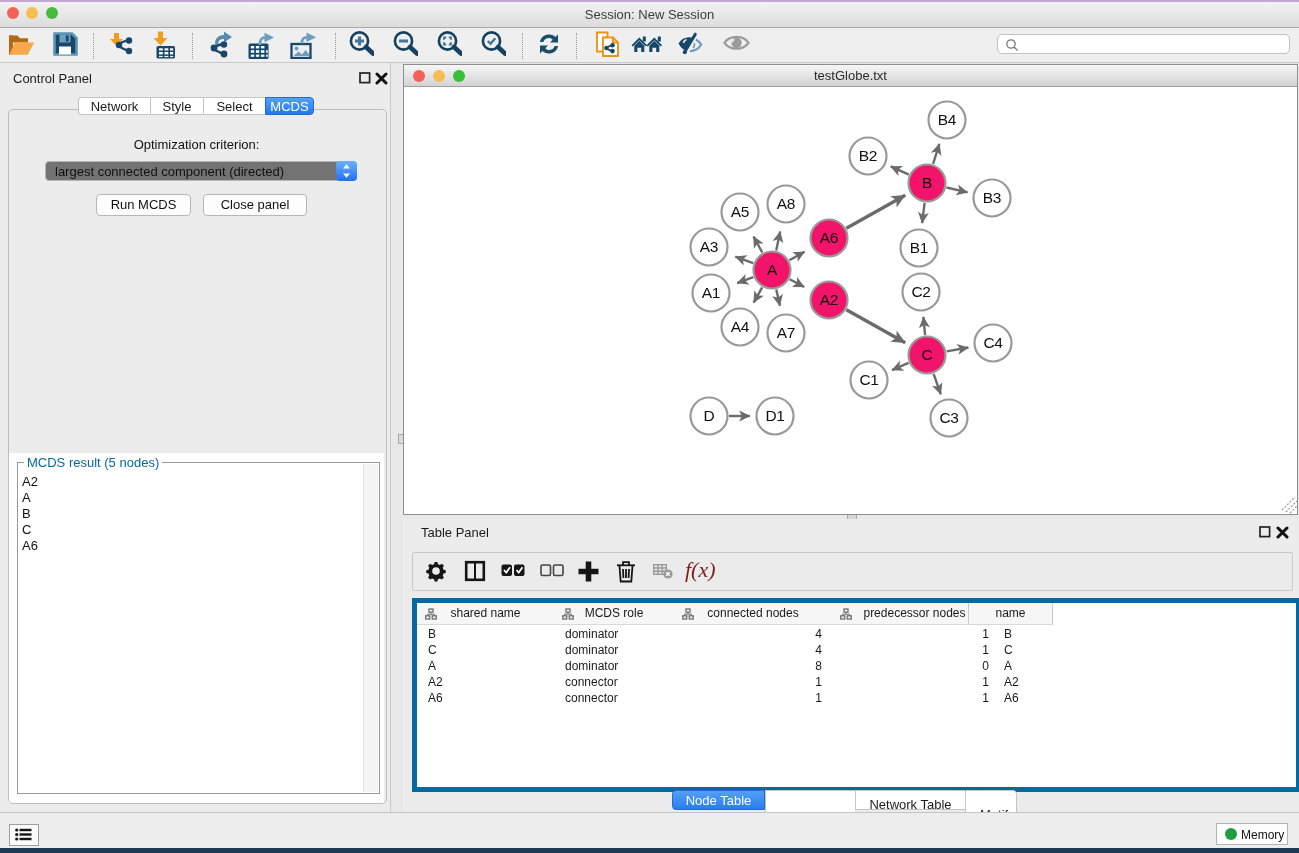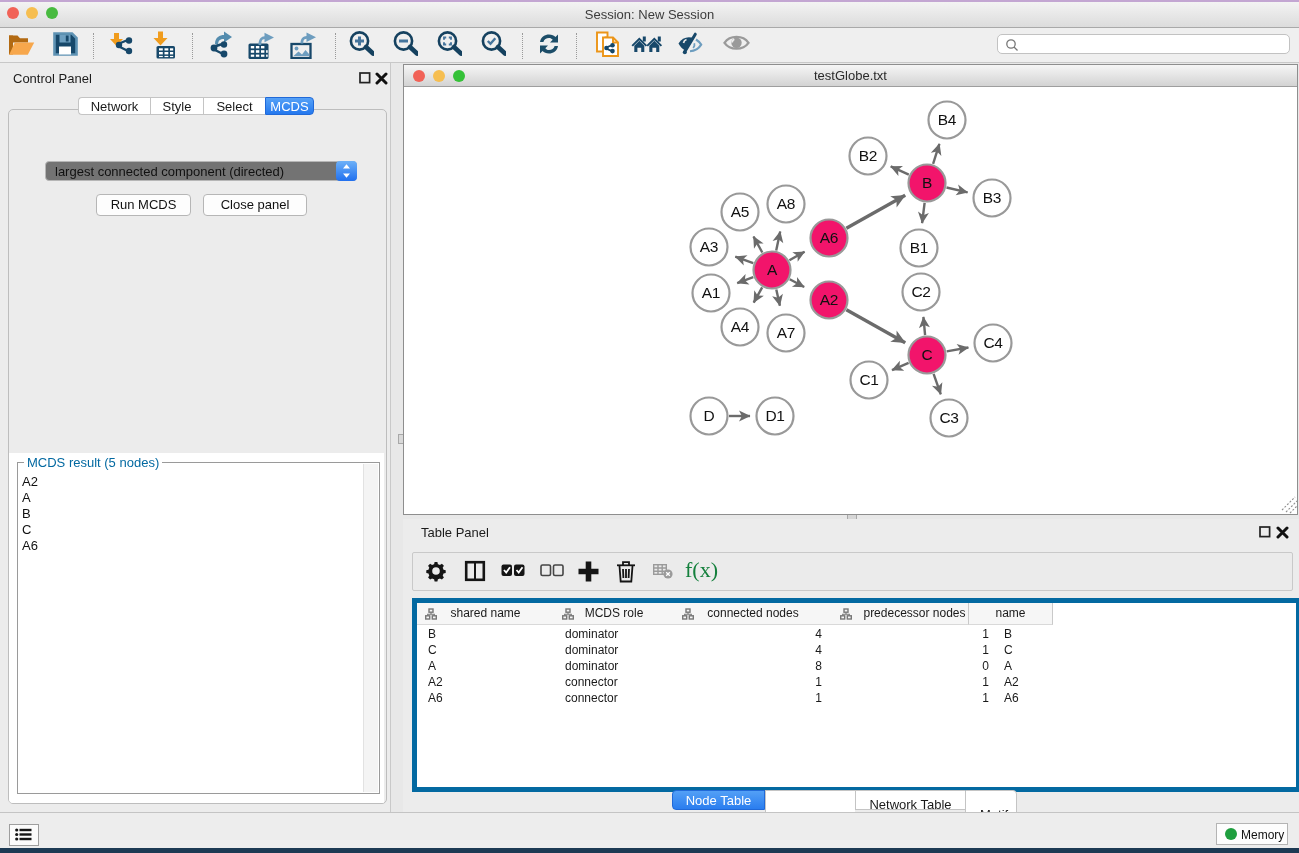--- a/index.html
+++ b/index.html
@@ -249,20 +249,21 @@
 <div id="cpanel" class="abs">
   <div class="ptitle">Control Panel</div>
   <svg class="abs" style="left:359px;top:9px;" width="12" height="12" viewBox="0 0 12 12">
       <rect x="1" y="1" width="9.6" height="9.6" fill="none" stroke="#222" stroke-width="1.7"></rect>
     </svg>
   <svg class="abs" style="left:375px;top:9px;" width="13" height="13" viewBox="0 0 13 13">
       <path d="M2 2 L11 11 M11 2 L2 11" stroke="#111" stroke-width="3" stroke-linecap="round"></path>
     </svg>
   <div id="cpbox">
     <div id="cpwhite"></div>
+    <div id="optlabel">Optimization criterion:</div>
     <div id="combo">largest connected component (directed)<span class="spin">
           <svg width="21" height="20" viewBox="0 0 21 20" style="position:absolute;left:0;top:0;">
             <path d="M10.5 3.2 L14 7.5 H7 Z M10.5 16.8 L14 12.5 H7 Z" fill="#fff"></path>
           </svg>
         </span></div>
     <div class="pbtn" style="left:87px;width:93px;">Run MCDS</div>
     <div class="pbtn" style="left:194px;width:102px;">Close panel</div>
     <div id="fs">
       <span id="fsleg">MCDS result (5 nodes)</span>
       <div id="fslist">A2<br>A<br>B<br>C<br>A6</div>
@@ -423,21 +424,21 @@
         </g>
       </svg>
   <svg class="abs" style="left:240px;top:11px;" width="20" height="15" viewBox="0 0 20 15">
         <g stroke="#9a9a9a" fill="none" stroke-width="1.4">
           <rect x="0.7" y="0.7" width="12.6" height="9.6"></rect>
           <path d="M0.7 4 h12.6 M0.7 7.2 h12.6 M5 0.7 v9.6 M9.2 0.7 v9.6"></path>
         </g>
         <circle cx="15" cy="10" r="4.6" fill="#9a9a9a"></circle>
         <path d="M13.2 8.2 l3.6 3.6 M16.8 8.2 l-3.6 3.6" stroke="#fff" stroke-width="1.3"></path>
       </svg>
-  <div class="abs" style="left:272px;top:4px;font-family:'Liberation Serif',serif;font-size:22px;color:#15803d;">f(x)</div>
+  <div class="abs" style="left:272px;top:4px;font-family:'Liberation Serif',serif;font-style:italic;font-size:22px;color:#7f1d1d;">f(x)</div>
   </div>
   <div id="ttable">
     <div class="thead" style="left:0;width:137px;">shared name</div>
     <div class="thead" style="left:137px;width:120px;">MCDS role</div>
     <div class="thead" style="left:257px;width:158px;">connected nodes</div>
     <div class="thead" style="left:415px;width:165px;">predecessor nodes</div>
     <div class="thead" style="left:552px;width:83px;border-left:1px solid #c9c9c9;margin-left:-1px;">name</div>
     <svg class="abs" style="left:8px;top:5px;" width="12" height="12" viewBox="0 0 12 12">
         <g fill="none" stroke="#777" stroke-width="1.4">
           <rect x="4" y="1" width="4" height="3.2"></rect>

